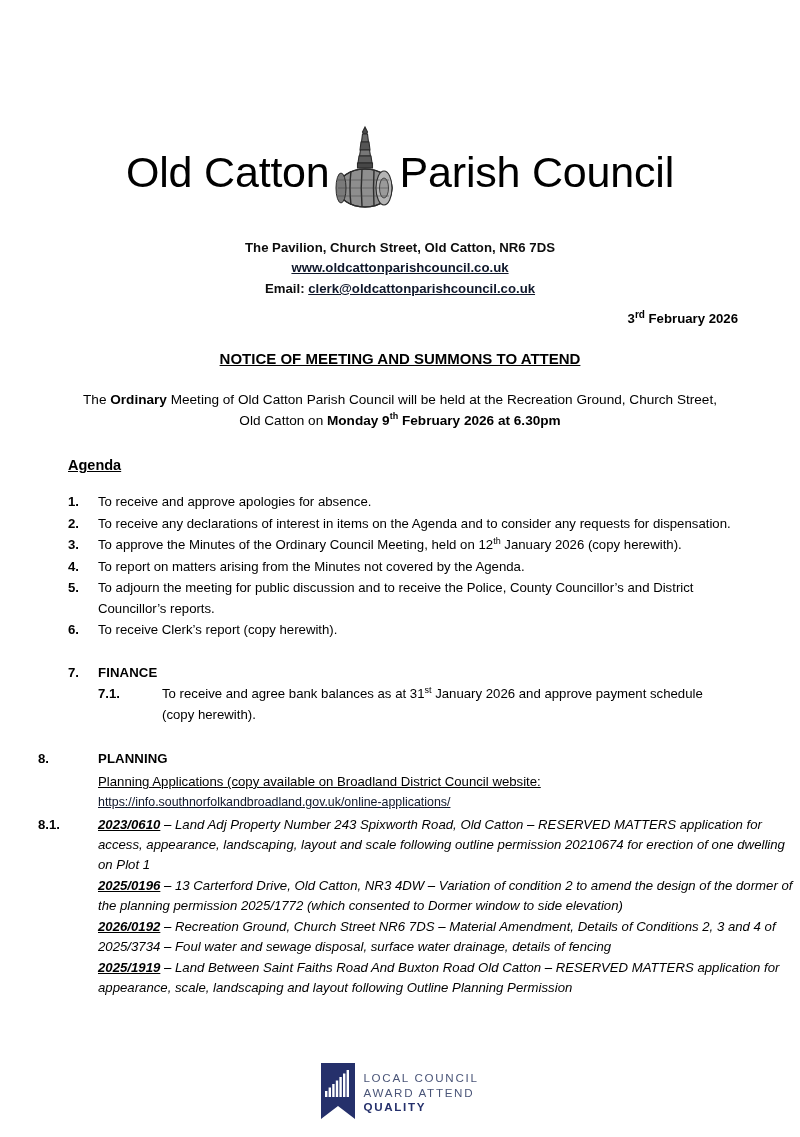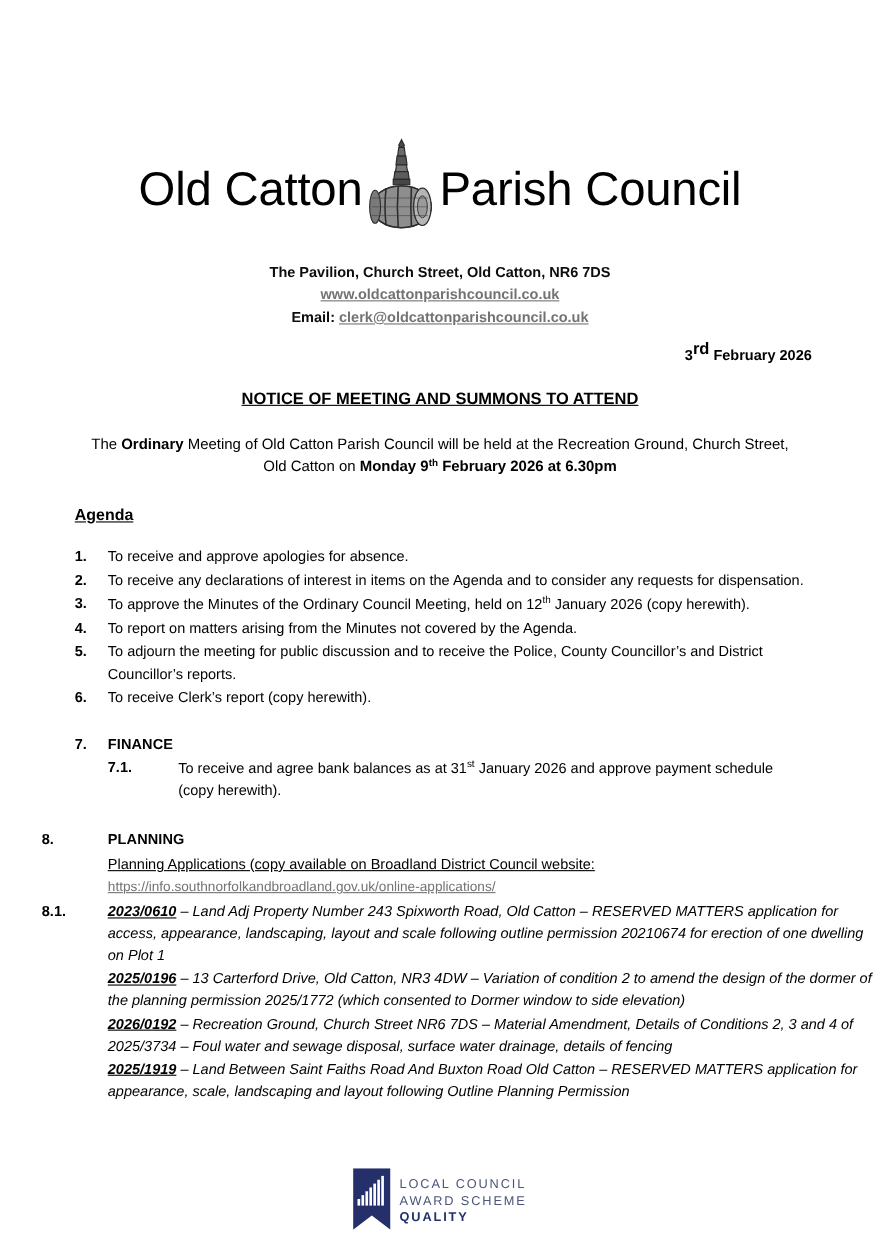--- a/index.html
+++ b/index.html
@@ -55,34 +55,34 @@
   .contact {
     text-align: center;
     font-size: 13.2px;
     font-weight: bold;
     line-height: 1.55;
     margin-top: 22px;
     color: #0d0d0d;
   }
   .contact .row { white-space: nowrap; }
   a.link {
-    color: #737373;
+    color: #0f172a;
     text-decoration: underline;
   }
   .contact-email-label { font-weight: bold; }
 
   
   .doc-date {
     text-align: right;
     font-size: 13.2px;
     font-weight: bold;
     margin-top: 10px;
     padding-right: 62px;
   }
-  .doc-date sup { font-size: 15px; vertical-align: super; }
+  .doc-date sup { font-size: 10px; vertical-align: super; }
 
   
   .notice-heading {
     text-align: center;
     font-size: 15px;
     font-weight: bold;
     text-decoration: underline;
     margin-top: 23px;
   }
 
@@ -368,19 +368,19 @@
             <rect x="14.8" y="17.5" width="2.4" height="16.5"></rect>
             <rect x="18.4" y="14" width="2.4" height="20"></rect>
             <rect x="22" y="10.5" width="2.4" height="23.5"></rect>
             <rect x="25.6" y="7" width="2.4" height="27"></rect>
           </g>
           <path d="M4 34 L28.5 6.2 L28.5 34 Z" fill="#25306b" opacity="0"></path>
         </svg>
       </span>
       <span class="award-text">
         <span class="award-line1">LOCAL COUNCIL</span>
-        <span class="award-line2">AWARD SCHEME</span>
+        <span class="award-line2">AWARD ATTEND</span>
         <span class="award-line3">QUALITY</span>
       </span>
     </div>
   </div>
 
 </div>
 
 </body></html>

